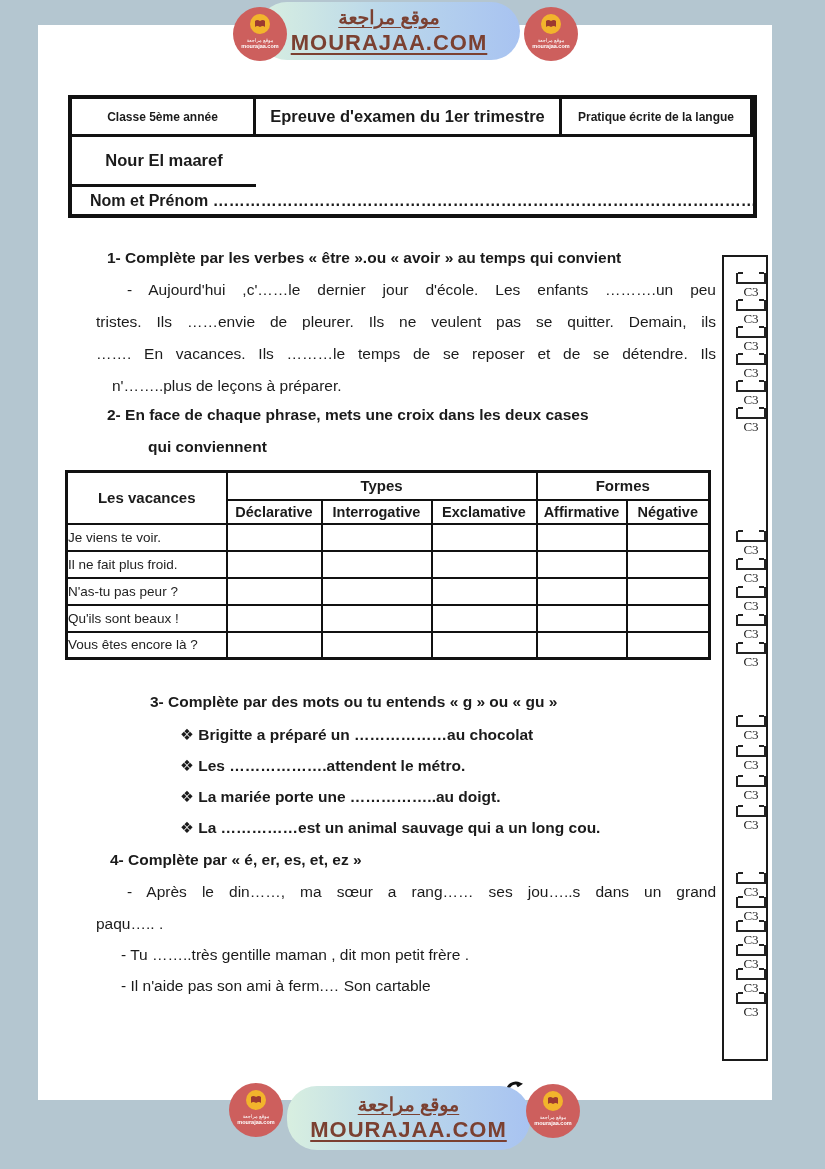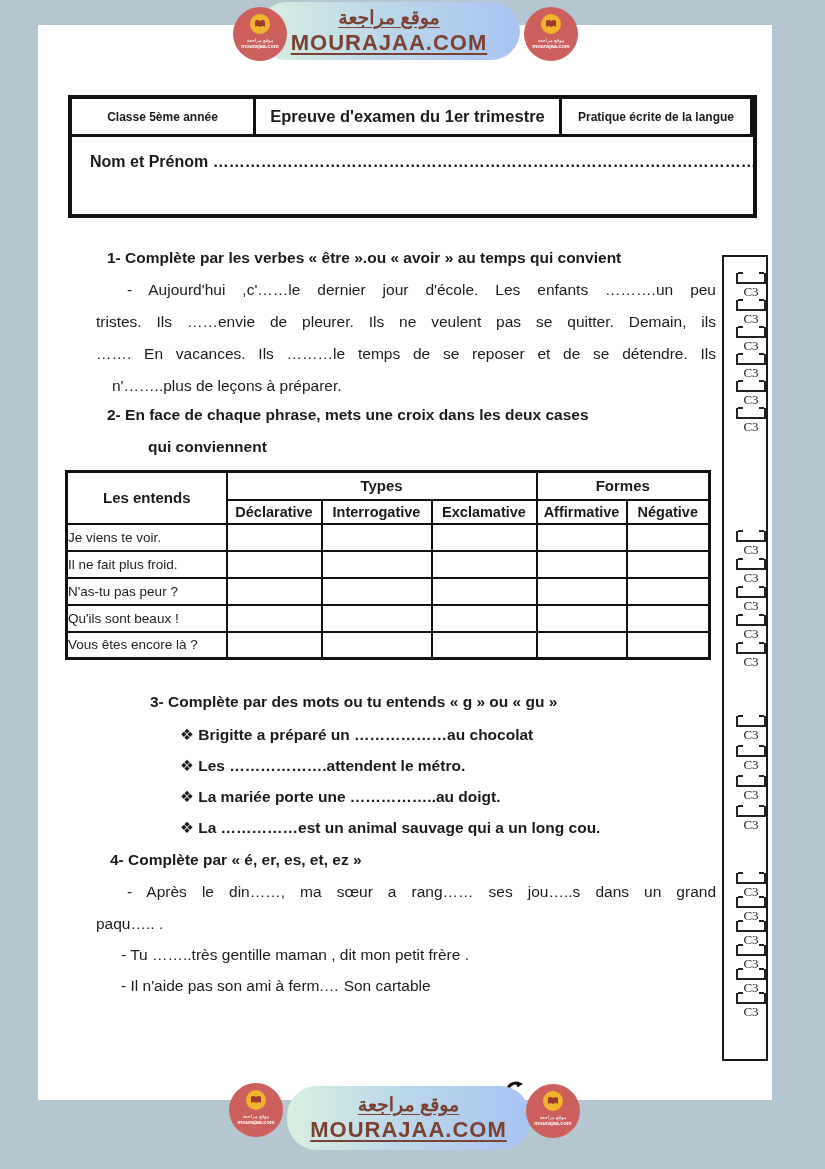--- a/index.html
+++ b/index.html
@@ -83,20 +83,21 @@
   </div>
   <div class="bline1">موقع مراجعة</div>
   <div class="bline2">mourajaa.com</div>
 </div>
 
 <div class="hdr">
   <div class="cell fs16 c-r c-b">Classe 5ème année</div>
   <div class="cell fs17 c-r c-b">Epreuve d'examen du 1er trimestre</div>
 
   <div class="cell fs16 c-r c-b">Pratique écrite de la langue</div>
+  <div class="cell fs17 c-b">Nour El maaref</div>
 
   <div class="name-row">
     <span>Nom et Prénom</span>&nbsp;
     <span>……………………………………………………………………………………………...</span>
   </div>
 </div>
 
 <div class="t bold" style="left:107px; top:249px;">1- Complète par les verbes « être ».ou « avoir » au temps qui convient</div>
 <div class="t just" style="left:127px; top:281px; width:589px;">- Aujourd'hui ,c'……le dernier jour d'école. Les enfants ……….un peu</div>
 <div class="t just" style="left:96px;  top:313px; width:620px;">tristes. Ils ……envie de pleurer. Ils ne veulent pas se quitter. Demain, ils</div>
@@ -110,21 +111,21 @@
   <colgroup>
     <col style="width:160px">
       <col style="width:95px">
       <col style="width:110px">
     <col style="width:105px">
       <col style="width:90px">
       <col style="width:83px">
   </colgroup>
   <thead>
     <tr>
-      <th rowspan="2" class="phrases-head">Les entends</th>
+      <th rowspan="2" class="phrases-head">Les vacances</th>
       <th colspan="3" class="types">Types</th>
       <th colspan="2" class="formes">Formes</th>
     </tr>
     <tr class="sub">
       <th>Déclarative</th>
       <th>Interrogative</th>
       <th>Exclamative</th>
       <th>Affirmative</th>
       <th>Négative</th>
     </tr>

